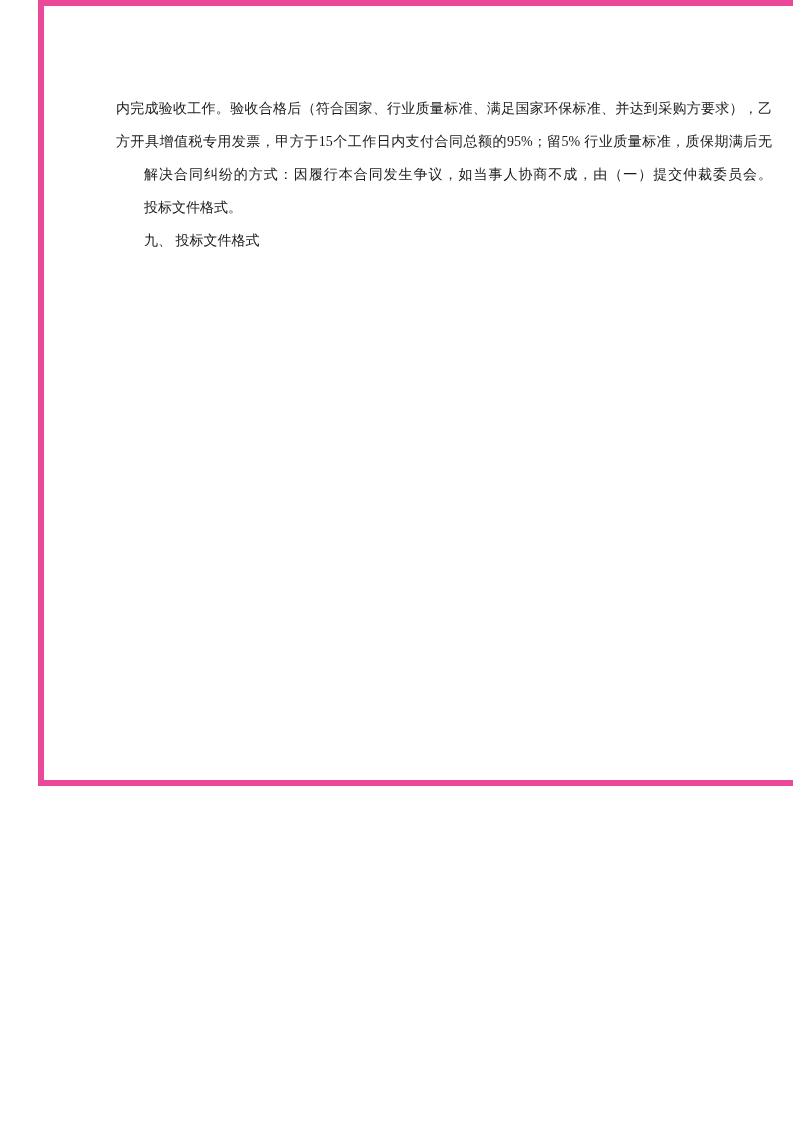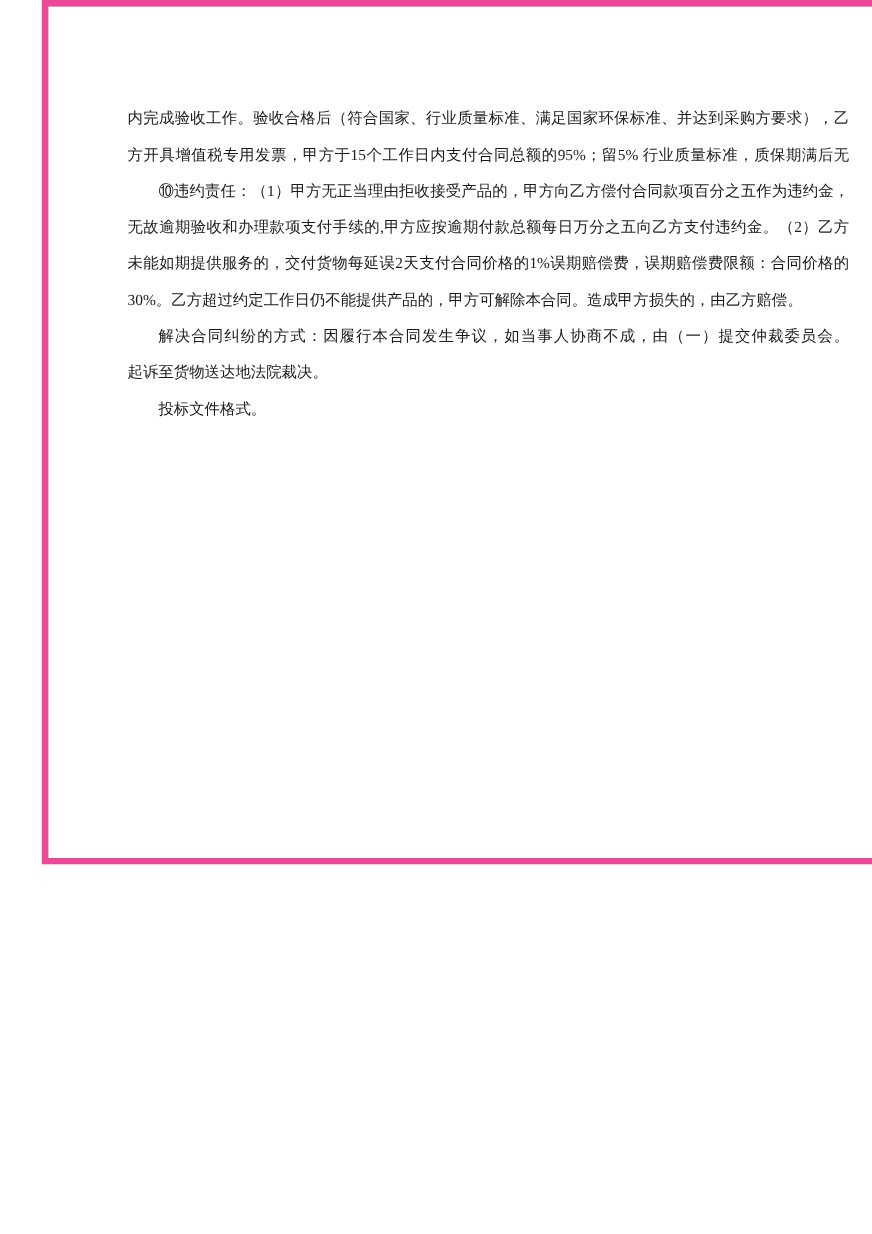--- a/index.html
+++ b/index.html
@@ -59,33 +59,29 @@
 <body>
 
 <div class="page">
   <div class="content">
 
     <div class="para">
       <div class="line just">内完成验收工作。验收合格后（符合国家、行业质量标准、满足国家环保标准、并达到采购方要求），乙</div>
       <div class="line just">方开具增值税专用发票，甲方于15个工作日内支付合同总额的95%；留5% 行业质量标准，质保期满后无</div>
     </div>
 
-    <div class="para">
-      <div class="line just ind">⑩违约责任：（1）甲方无正当理由拒收接受产品的，甲方向乙方偿付合同款项百分之五作为违约金，</div>
-      <div class="line just">无故逾期验收和办理款项支付手续的,甲方应按逾期付款总额每日万分之五向乙方支付违约金。（2）乙方</div>
-      <div class="line just">未能如期提供服务的，交付货物每延误2天支付合同价格的1%误期赔偿费，误期赔偿费限额：合同价格的</div>
-      <div class="line">30%。乙方超过约定工作日仍不能提供产品的，甲方可解除本合同。造成甲方损失的，由乙方赔偿。</div>
-    </div>
 
     <div class="para">
       <div class="line just ind">解决合同纠纷的方式：因履行本合同发生争议，如当事人协商不成，由（一）提交仲裁委员会。（二）</div>
-      <div class="line">起诉至货物送达地法院裁决。</div>
     </div>
 
     <div class="para">
       <div class="line ind">投标文件格式。</div>
     </div>
 
+    <div class="para">
+      <div class="line ind">九、  投标文件格式</div>
+    </div>
 
   </div>
 
   <div class="page-number">19</div>
 </div>
 
 </body></html>

